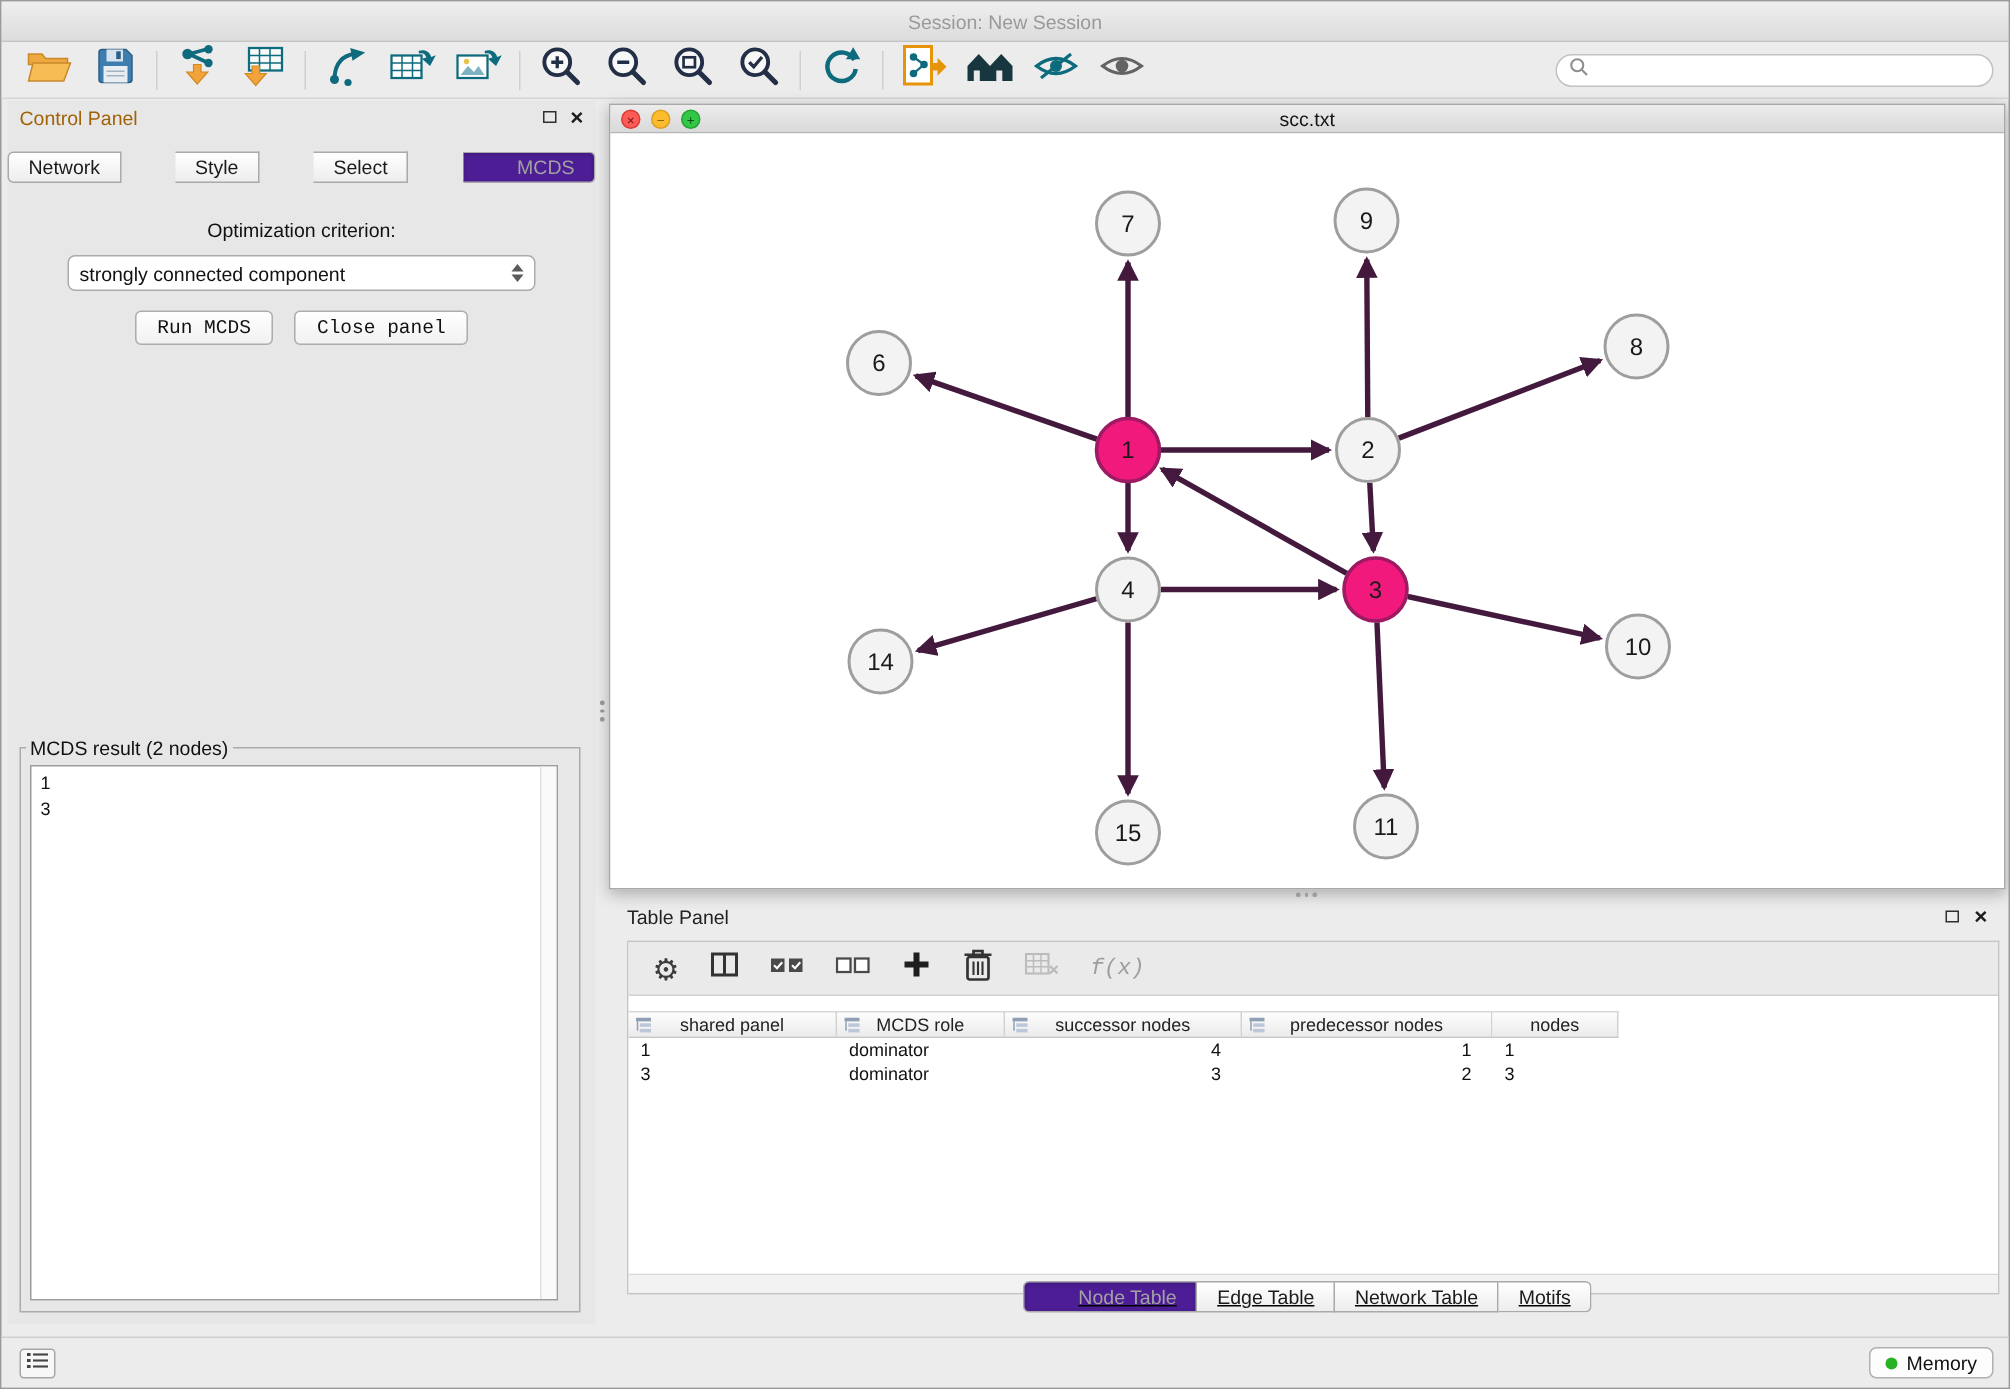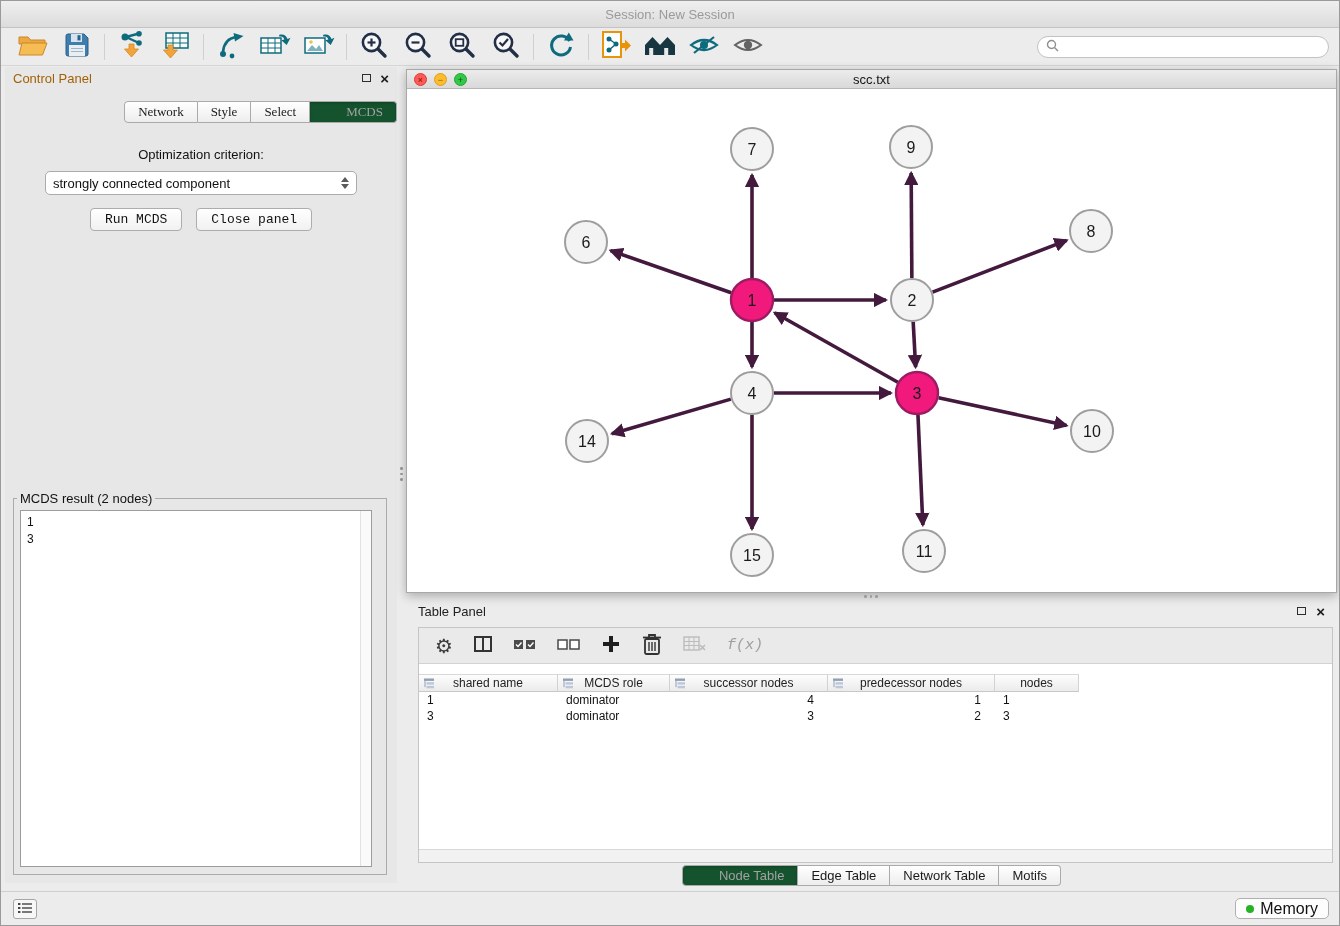--- a/index.html
+++ b/index.html
@@ -28,26 +28,26 @@
 
   
   .control-panel { position:absolute; left:4px; top:66px; width:392px; height:816px;
       background:#e7e7e7; }
   .panel-header { height:22px; display:flex; align-items:center; padding:0 8px; }
   .panel-header .ptitle { font-size:13px; color:#a16207; }
   .panel-icons { margin-left:auto; display:flex; align-items:center; gap:9px; }
   .float-icon { width:9px; height:8px; border:1.5px solid #2e2e2e; display:inline-block; }
   .close-x { font-size:15px; font-weight:bold; color:#1c1c1c; line-height:1; }
 
-  .cp-tabs { margin-top:12px; display:flex; justify-content:flex-end;font-family:Liberation Serif, serif; }
+  .cp-tabs { margin-top:12px; display:flex; justify-content:space-between; }
   .seg { padding:2px 13px; font-size:13px; color:#1a1a1a;
       background:linear-gradient(#ffffff,#ededed); border:1px solid #aaaaaa; border-left:none; }
   .seg:first-child { border-left:1px solid #aaaaaa; border-radius:4px 0 0 4px; }
   .seg:last-child { border-radius:0 4px 4px 0; }
-  .seg.active { background:#14532d; color:#a2a2a2; box-shadow:inset 0 1px 3px rgba(0,0,0,0.18);padding-left:36px; }
+  .seg.active { background:#4c1d95; color:#a2a2a2; box-shadow:inset 0 1px 3px rgba(0,0,0,0.18);padding-left:36px; }
 
   .opt-label { text-align:center; margin-top:24px; font-size:13px; color:#111; }
   .dropdown { width:312px; height:24px; margin:9px auto 0; background:#fff;
       border:1px solid #ababab; border-radius:5px; display:flex; align-items:center;
       padding:0 7px; font-size:13px; color:#111; }
   .stepper { margin-left:auto; display:flex; flex-direction:column; gap:2px; }
   .tri-up { width:0; height:0; border-left:4px solid transparent; border-right:4px solid transparent;
       border-bottom:5px solid #5a5a5a; }
   .tri-down { width:0; height:0; border-left:4px solid transparent; border-right:4px solid transparent;
       border-top:5px solid #5a5a5a; }
@@ -108,32 +108,32 @@
       background:linear-gradient(#fdfdfd,#ebebeb); border-right:1px solid #d2d2d2;
       border-bottom:1px solid #c8c8c8; border-top:1px solid #d8d8d8; font-size:12px; color:#222; }
   .th .th-label { flex:1; text-align:center; }
   .th .th-icon { position:absolute; left:4px; top:3px; }
   .tbody { flex:1; background:#fff; position:relative; }
   .tr { display:flex; height:16px; }
   .td { font-size:12px; color:#111; padding:1px 8px 0; overflow:hidden; white-space:nowrap; }
   .td.num { text-align:right; padding-right:14px; }
   .c0 { width:139px; } .c1 { width:112px; } .c2 { width:158px; } .c3 { width:167px; } .c4 { width:84px; }
   .tp-hscroll { height:13px; background:#f2f2f2; border-top:1px solid #d8d8d8; flex:none; }
-  .tp-tabs { position:absolute; left:0; right:0; bottom:2px; height:22px;
-      display:flex; justify-content:center; align-items:flex-start; }
+  .tp-tabs { position:absolute; left:0; right:0; bottom:14px; height:22px;
+      display:flex; justify-content:center; align-items:flex-end;text-decoration:underline; }
 
   
   .status-bar { position:absolute; left:0; right:0; bottom:0; height:34px;
       background:#ececec; border-top:1px solid #cfcfcf; }
   .menu-btn { position:absolute; left:12px; top:7px; width:24px; height:20px;
       border:1px solid #a6a6a6; border-radius:3px; background:#f7f7f7;
       display:flex; align-items:center; justify-content:center; }
   .memory-btn { position:absolute; right:10px; top:6px; height:21px; padding:0 10px;
       border:1px solid #b0b0b0; border-radius:5px; background:#fdfdfd;
-      display:flex; align-items:center; gap:6px; font-size:16px; color:#111; }
+      display:flex; align-items:center; gap:6px; font-size:13px; color:#111; }
   .mem-dot { width:8px; height:8px; border-radius:50%; background:#25b325; }
 </style>
 </head>
 <body>
 
 <div class="app">
 
   <div class="titlebar">
     <span class="wtitle">Session: New Session</span>
   </div>
@@ -525,21 +525,21 @@
       <div class="thead">
         <div class="th c0">
           <span class="th-icon">
             <svg width="12" height="11" viewBox="0 0 12 11">
               <rect x="1" y="0.5" width="10" height="2.4" fill="#8fa0b4"></rect>
               <rect x="3.5" y="4.2" width="7.5" height="2.4" fill="#bcc8da"></rect>
               <rect x="3.5" y="7.9" width="7.5" height="2.4" fill="#bcc8da"></rect>
               <line x1="2" y1="2.9" x2="2" y2="9.1" stroke="#8fa0b4"></line>
             </svg>
           </span>
-          <span class="th-label">shared name</span>
+          <span class="th-label">shared panel</span>
         </div>
         <div class="th c1">
           <span class="th-icon">
             <svg width="12" height="11" viewBox="0 0 12 11">
               <rect x="1" y="0.5" width="10" height="2.4" fill="#8fa0b4"></rect>
               <rect x="3.5" y="4.2" width="7.5" height="2.4" fill="#bcc8da"></rect>
               <rect x="3.5" y="7.9" width="7.5" height="2.4" fill="#bcc8da"></rect>
               <line x1="2" y1="2.9" x2="2" y2="9.1" stroke="#8fa0b4"></line>
             </svg>
           </span>

